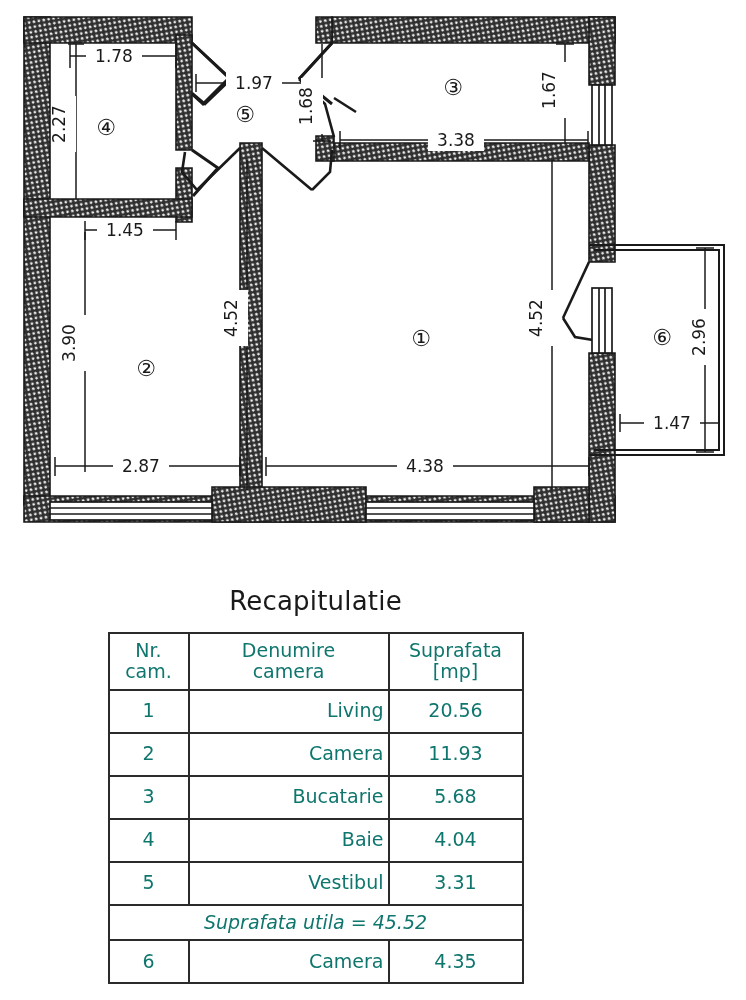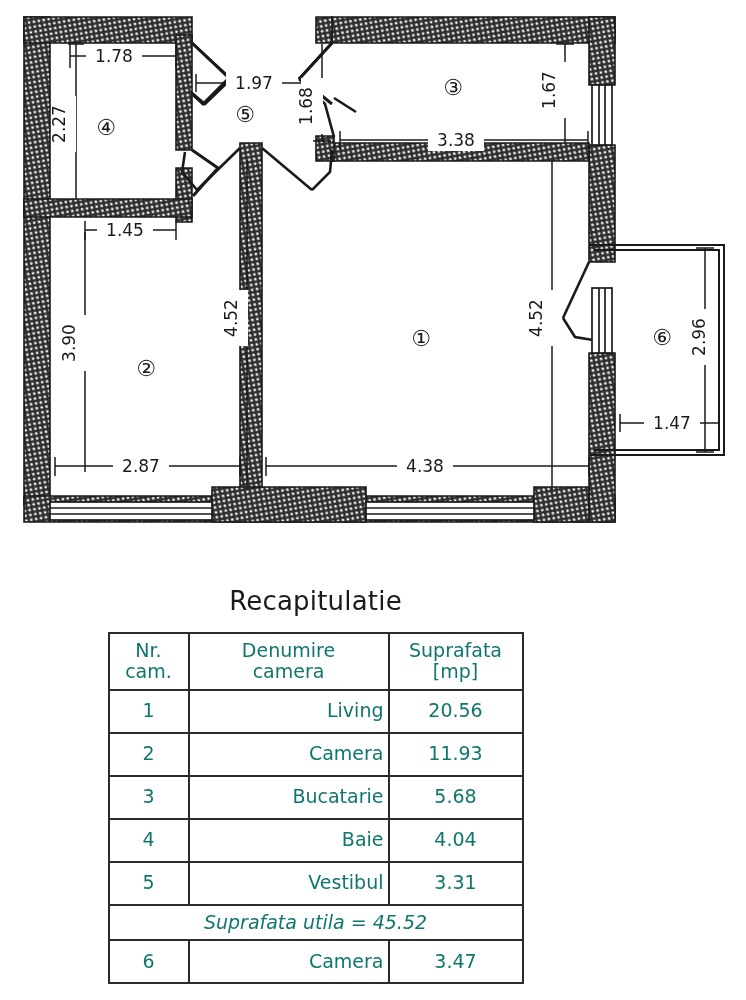--- a/index.html
+++ b/index.html
@@ -283,18 +283,18 @@
         <td class="c-area rowcell">3.31</td>
       </tr>
 
       <tr>
         <td class="total" colspan="3">Suprafata utila = 45.52</td>
       </tr>
 
       <tr>
         <td class="c-nr rowcell">6</td>
         <td class="c-name rowcell">Camera</td>
-        <td class="c-area rowcell">3.47</td>
+        <td class="c-area rowcell">4.35</td>
       </tr>
 
     </tbody>
   </table>
 </div>
 
 </body></html>

